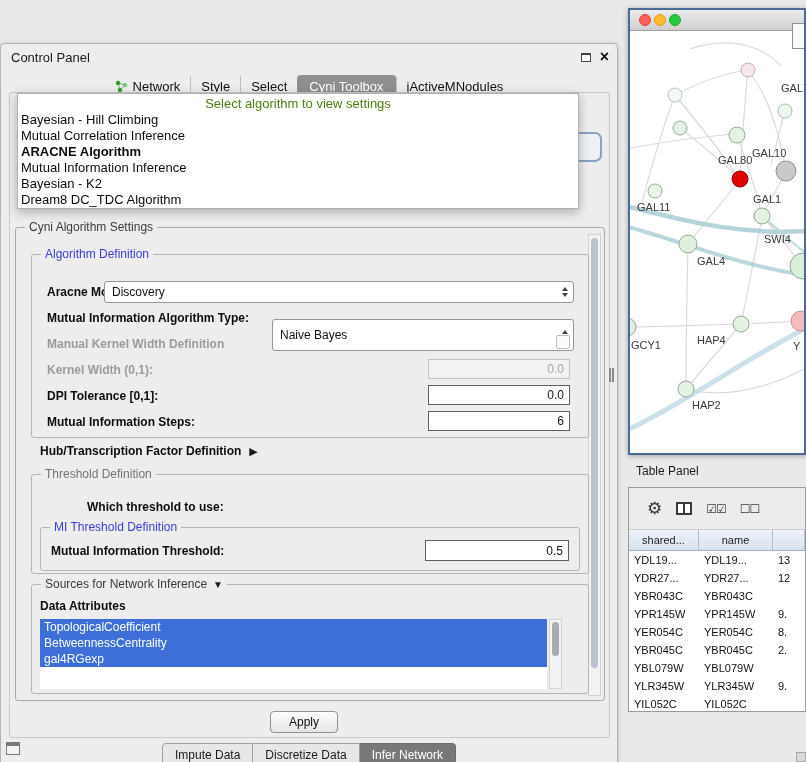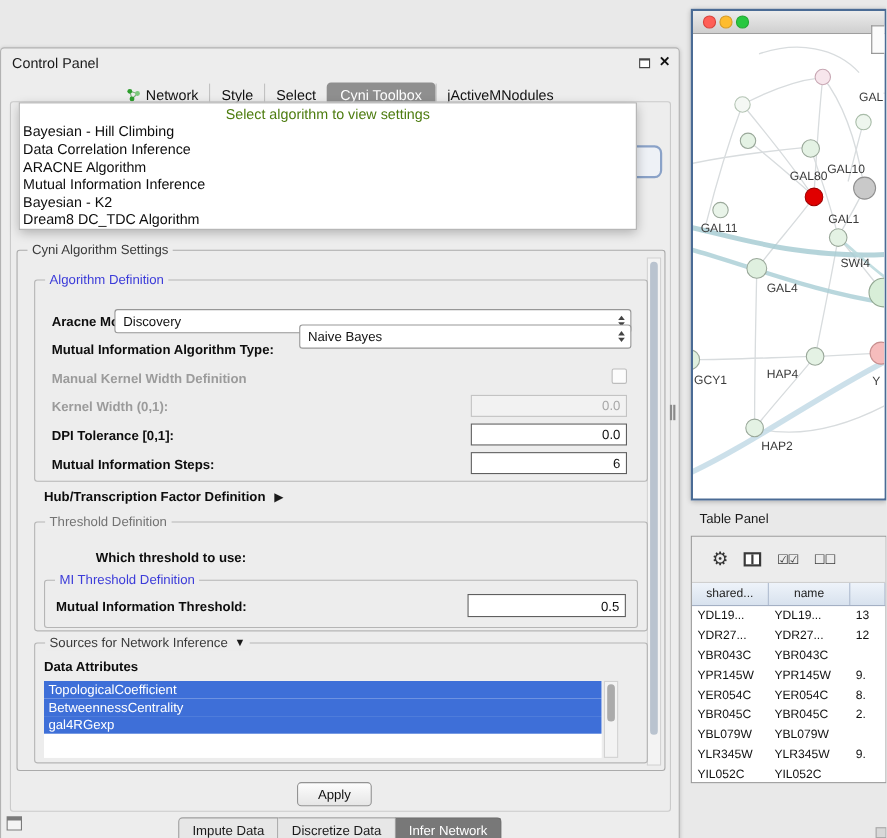--- a/index.html
+++ b/index.html
@@ -22,21 +22,21 @@
   .tab.first { border-left:none; }
   .tab.selected { background:#8f8f8f; color:#fff; border-radius:4px; border-left:none; padding:4px 12px; }
 
   
   .outer-panel { position:absolute; left:8px; top:48px; width:601px; height:646px; border:1px solid #cacaca; border-radius:3px; }
 
   
   .popup { position:absolute; left:16px; top:49px; width:562px; height:116px; background:#fff; border:1px solid #b0b0b0; box-shadow:0 3px 10px rgba(0,0,0,.28); z-index:50; padding-top:1px; }
   .popup-ph { height:17px; text-align:center; color:#4d7c0f; font-size:13px; line-height:17px; }
   .popup-it { height:16px; line-height:16px; font-size:13px; color:#0d0d0d; padding-left:3px; white-space:nowrap; }
-  .popup-it.sel { font-weight:normal; }
+  .popup-it.sel { font-weight:bold; }
 
   .aux-btn { position:absolute; left:570px; top:88px; width:31px; height:30px; border:2px solid #8aa2c8; border-radius:7px; background:#eef1f6; z-index:5; }
 
   
   .group { position:absolute; border:1px solid #ababab; border-radius:3px; }
   .gtitle { position:absolute; top:-8px; left:9px; background:#ededed; padding:0 4px; font-size:12px; color:#3a3a3a; white-space:nowrap; }
   .gtitle.blue { color:#3c3cd9; }
   .gtitle.green { color:#737373; }
 
   .lbl { position:absolute; font-size:12px; font-weight:bold; color:#0d0d0d; white-space:nowrap; }
@@ -132,21 +132,21 @@
         </span>
     </div>
 
     <div class="outer-panel"></div>
 
     <div class="aux-btn"></div>
 
     <div class="popup">
       <div class="popup-ph">Select algorithm to view settings</div>
       <div class="popup-it">Bayesian - Hill Climbing</div>
-      <div class="popup-it">Data Correlation Inference</div>
+      <div class="popup-it">Mutual Correlation Inference</div>
       <div class="popup-it sel">ARACNE Algorithm</div>
       <div class="popup-it">Mutual Information Inference</div>
       <div class="popup-it">Bayesian - K2</div>
       <div class="popup-it">Dream8 DC_TDC Algorithm</div>
     </div>
 
     <div class="group" style="left:14px;top:183px;width:590px;height:474px;">
       <span class="gtitle">Cyni Algorithm Settings</span>
 
       <div class="sbar" style="right:3px;top:6px;width:13px;height:462px;">
@@ -159,21 +159,21 @@
         <span class="lbl" style="left:15px;top:30px;">Aracne Mode:</span>
         <div class="combo" style="left:72px;top:26px;width:470px;height:22px;">
           <span>Discovery</span>
           <span class="spin">
               <span class="tri-u"></span>
               <span class="tri-d"></span>
             </span>
         </div>
 
         <span class="lbl" style="left:15px;top:56px;">Mutual Information Algorithm Type:</span>
-        <div class="combo" style="left:240px;top:40px;width:302px;height:22px;">
+        <div class="combo" style="left:240px;top:64px;width:302px;height:32px;">
           <span>Naive Bayes</span>
           <span class="spin">
               <span class="tri-u"></span>
               <span class="tri-d"></span>
             </span>
         </div>
 
         <span class="lbl dis" style="left:15px;top:82px;">Manual Kernel Width Definition</span>
         <span class="chk" style="left:524px;top:80px;"></span>
 

